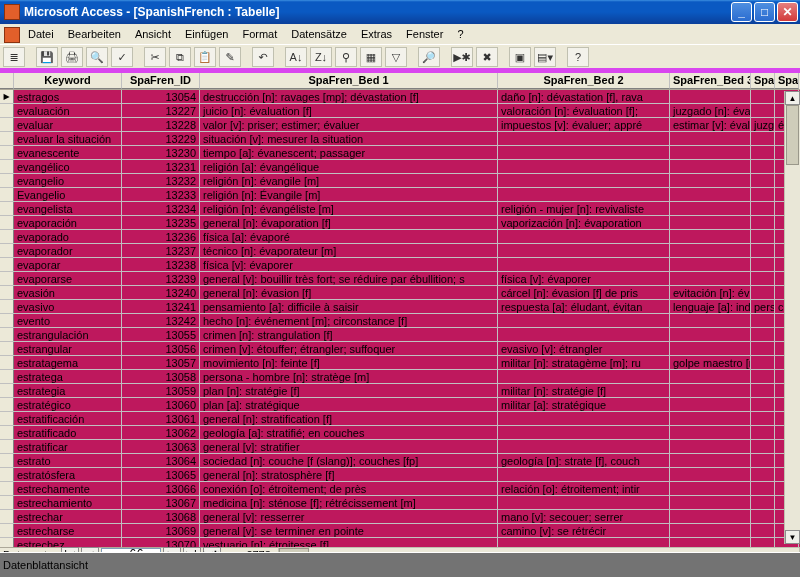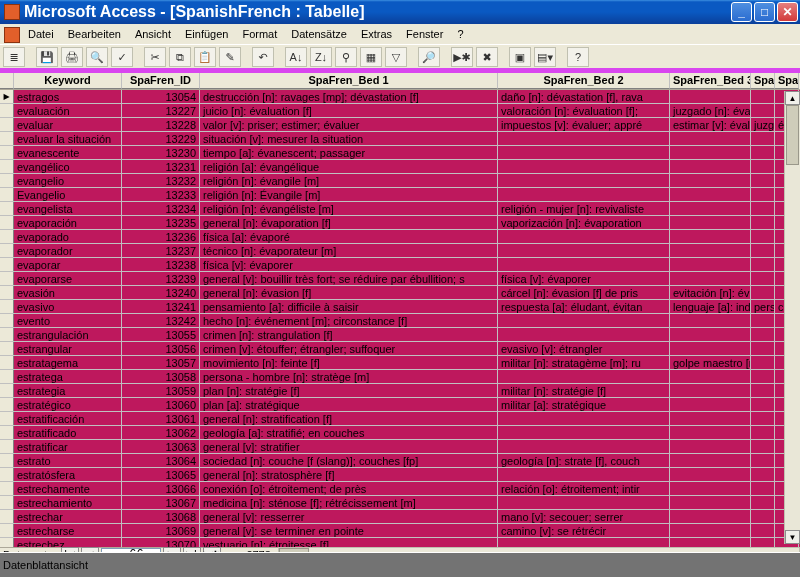--- a/index.html
+++ b/index.html
@@ -20,21 +20,21 @@
     display:flex; align-items:center;
     padding: 0 2px 0 4px;
     font-weight:bold;
   }
   .titlebar .app-icon {
     width:16px;height:16px;
     background:#e25f2a;
     margin-right:4px;
     border:1px solid #8a3210;
   }
-  .titlebar .title-text { flex:1; white-space:nowrap; font-size:16px; }
+  .titlebar .title-text { flex:1; white-space:nowrap; font-size:12px; }
   .win-btns { display:flex; gap:2px; }
   .win-btn {
     width:21px;height:20px;
     border:1px solid #fff;
     border-radius:3px;
     display:flex;align-items:center;justify-content:center;
     color:#fff;
     font-family:Arial; font-size:12px; font-weight:bold;
     background:linear-gradient(to bottom,#4f8fe0,#2a6cd0);
   }

